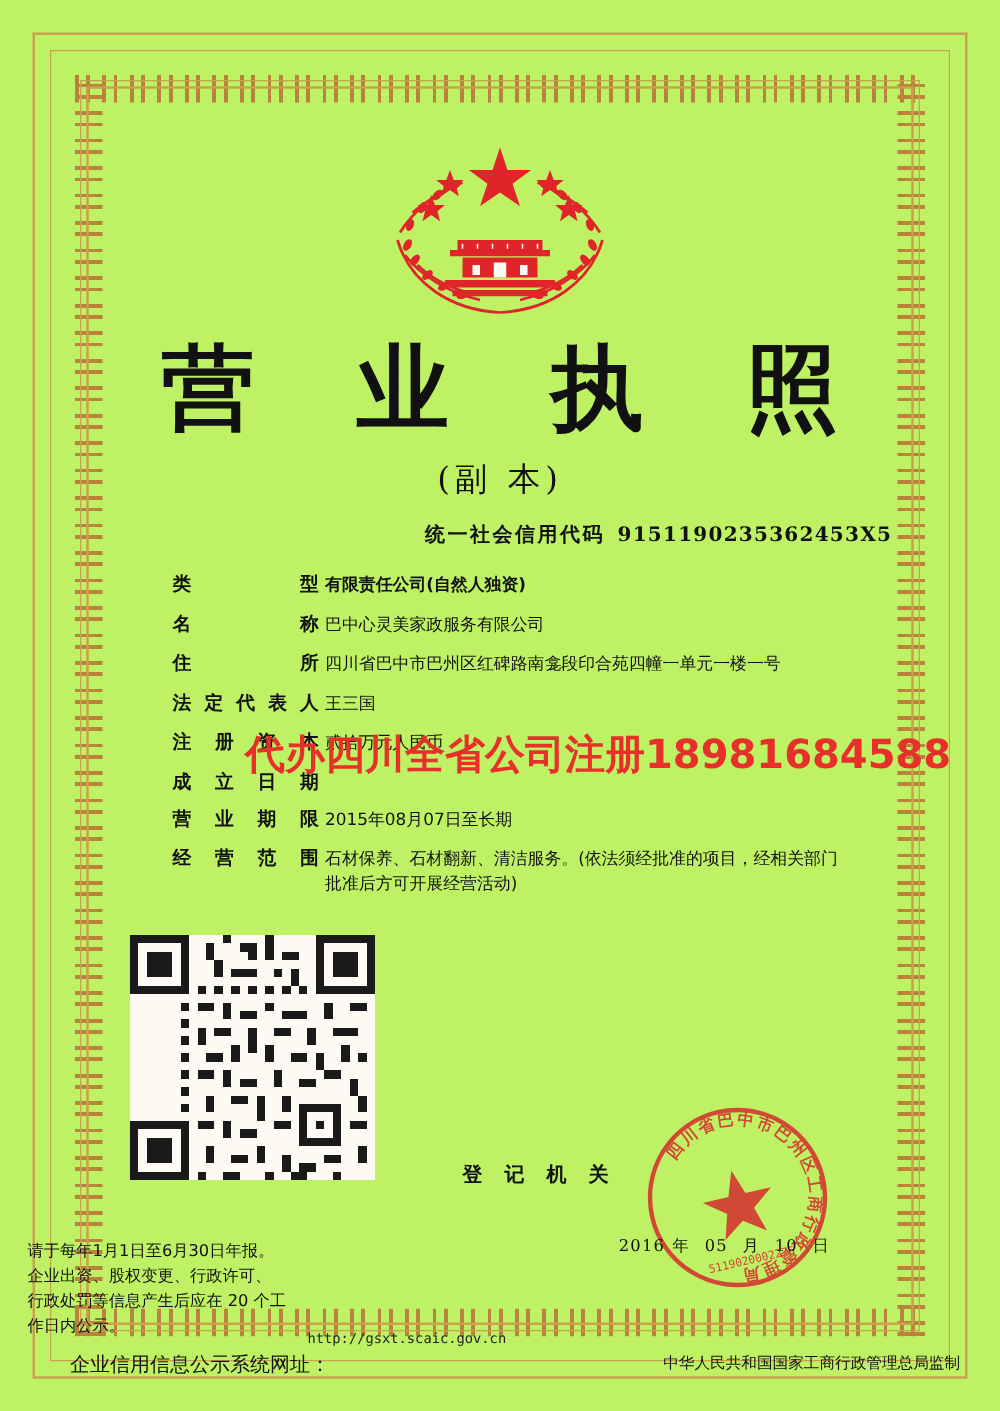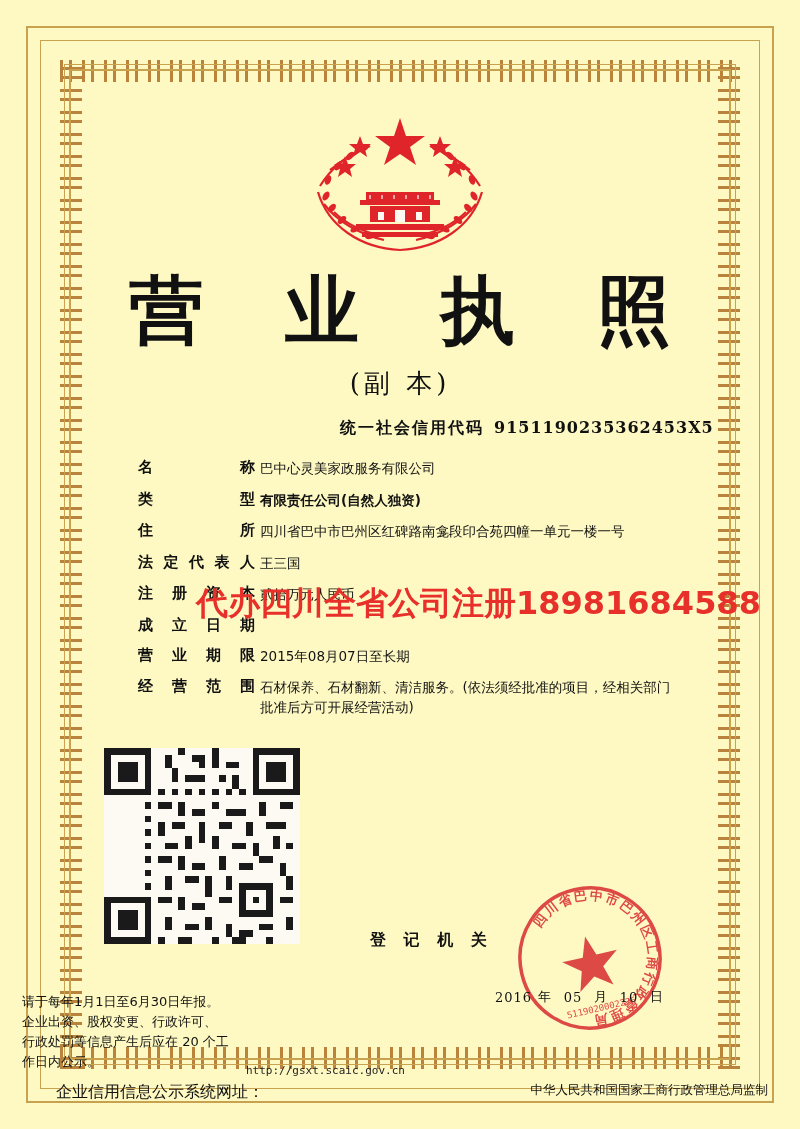--- a/index.html
+++ b/index.html
@@ -13,21 +13,21 @@
     position: relative;
     font-family: "Liberation Sans", sans-serif;
     overflow: hidden;
   }
 
   #license {
     position: absolute;
     left: 0; top: 0;
     width: 800px;
     height: 1129px;
-    background: #fef9c3;
+    background: #bef264;
     overflow: hidden;
   }
 
   
   .frame-outer {
     position: absolute;
     left: 26px; top: 26px;
     right: 26px; bottom: 26px;
     border: 2px solid #c8a24e;
   }
@@ -348,26 +348,26 @@
 
   <div class="doc-title">营 业 执 照</div>
   <div class="doc-subtitle">(副 本)</div>
 
   <div class="credit-code">
     <span>统一社会信用代码</span><span class="code-value">9151190235362453X5</span>
   </div>
 
   <div class="fields">
     <div class="field-row">
+      <div class="field-label">类型</div>
+      <div class="field-value bold">有限责任公司(自然人独资)</div>
+    </div>
+    <div class="field-row">
       <div class="field-label">名称</div>
       <div class="field-value">巴中心灵美家政服务有限公司</div>
-    </div>
-    <div class="field-row">
-      <div class="field-label">类型</div>
-      <div class="field-value bold">有限责任公司(自然人独资)</div>
     </div>
     <div class="field-row">
       <div class="field-label">住所</div>
       <div class="field-value">四川省巴中市巴州区红碑路南龛段印合苑四幢一单元一楼一号</div>
     </div>
     <div class="field-row">
       <div class="field-label">法定代表人</div>
       <div class="field-value">王三国</div>
     </div>
     <div class="field-row">

